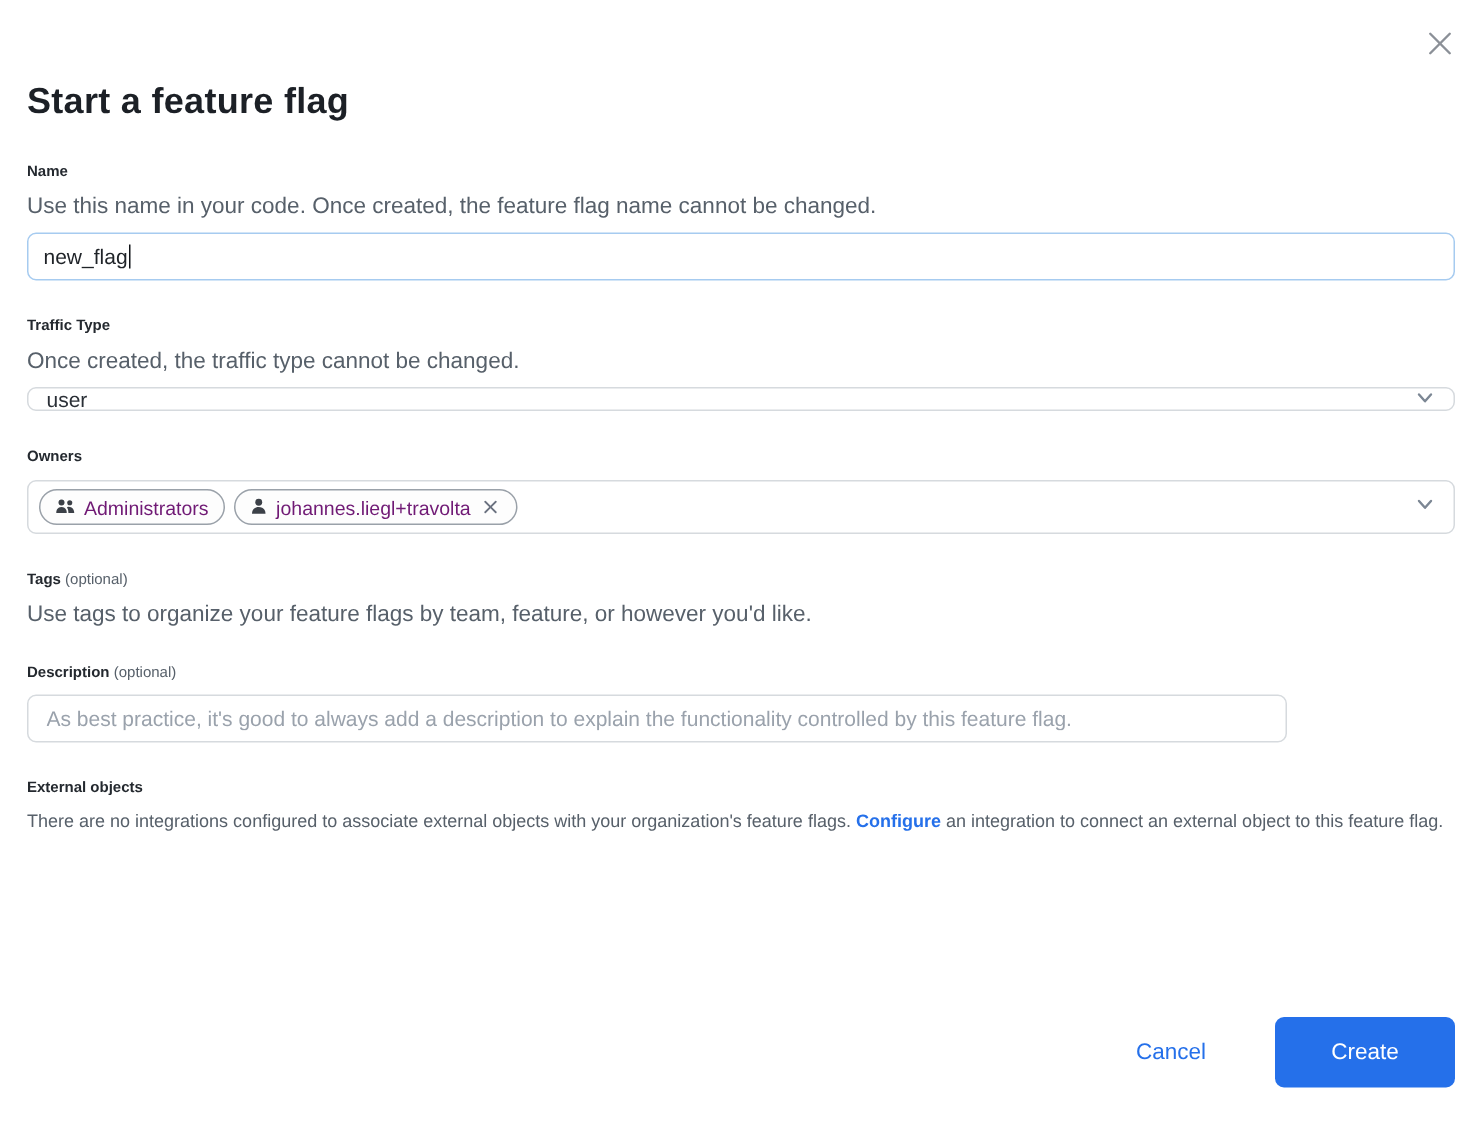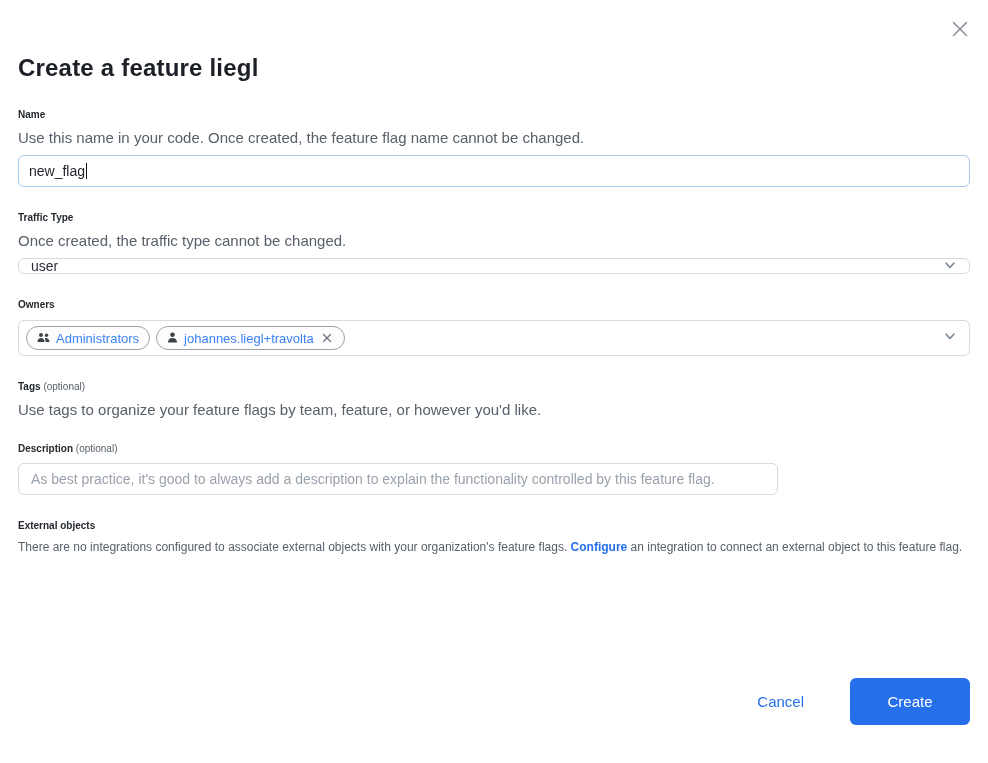--- a/index.html
+++ b/index.html
@@ -100,34 +100,34 @@
   .chip {
     display: inline-flex;
     align-items: center;
     gap: 6px;
     height: 24px;
     padding: 0 10px;
     border: 1px solid #9aa1a9;
     border-radius: 12px;
     background: #fdfdfd;
     font-size: 13px;
-    color: #3b82f6;
+    color: #701a75;
     cursor: default;
   }
   .chip .remove-x {
     display: inline-flex;
     align-items: center;
     justify-content: center;
     width: 14px;
     height: 14px;
     cursor: pointer;
   }
   input.native-input {
     margin-top: 9px;
-    width: 760px;
+    width: 840px;
     height: 32px;
     border: 1px solid #d6dade;
     border-radius: 6px;
     padding: 0 12px;
     font-size: 14px;
     font-family: "Liberation Sans", "DejaVu Sans", sans-serif;
     color: #1f2328;
     outline: none;
   }
   input.native-input::placeholder { color: #9aa2ac; opacity: 1; }
@@ -192,21 +192,21 @@
 
 <div class="modal">
 
   <div class="close-btn">
     <svg width="20" height="20" viewBox="0 0 20 20" fill="none" stroke="#8b9097" stroke-width="1.6" stroke-linecap="round">
       <line x1="3.5" y1="3.5" x2="16.5" y2="16.5"></line>
       <line x1="16.5" y1="3.5" x2="3.5" y2="16.5"></line>
     </svg>
   </div>
 
-  <h1 class="modal-title">Create a feature liegl</h1>
+  <h1 class="modal-title">Start a feature flag</h1>
 
   <div class="section first">
     <div class="field-label">Name</div>
     <div class="field-desc">Use this name in your code. Once created, the feature flag name cannot be changed.</div>
     <div class="text-input focused">
       <span>new_flag</span>
         <span class="caret"></span>
     </div>
   </div>
 

